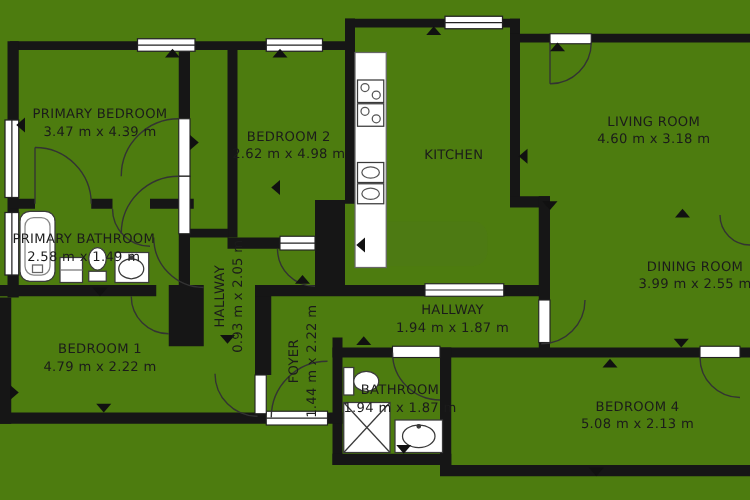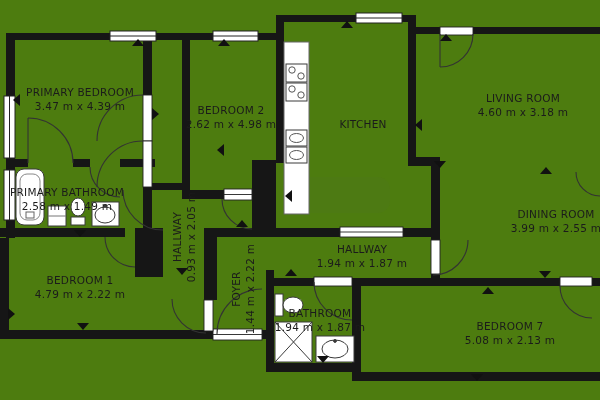--- a/index.html
+++ b/index.html
@@ -260,18 +260,18 @@
       </div>
       <div class="room-label" style="left: 320px; top: 320px;">
         <span class="rname">BATHROOM</span>
         <span class="rdims">1.94 m x 1.87 m</span>
       </div>
       <div class="room-label" style="left: 80px; top: 287px;">
         <span class="rname">BEDROOM 1</span>
         <span class="rdims">4.79 m x 2.22 m</span>
       </div>
       <div class="room-label" style="left: 510px; top: 333px;">
-        <span class="rname">BEDROOM 7</span>
+        <span class="rname">BEDROOM 4</span>
         <span class="rdims">5.08 m x 2.13 m</span>
       </div>
     </div>
 
 </div>
 
 </body></html>

